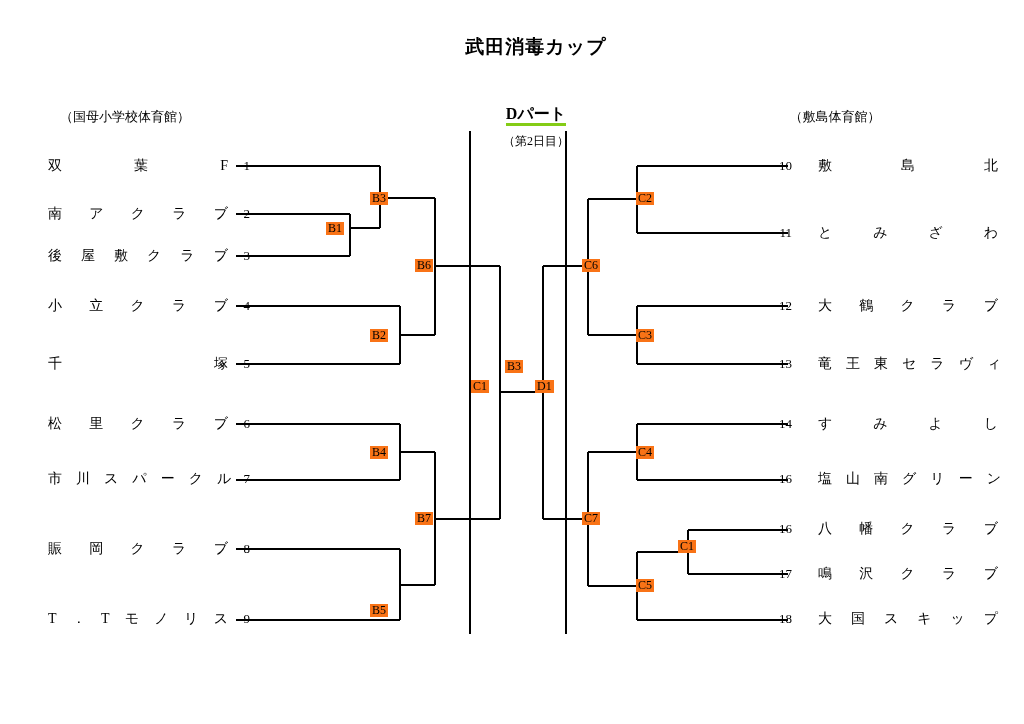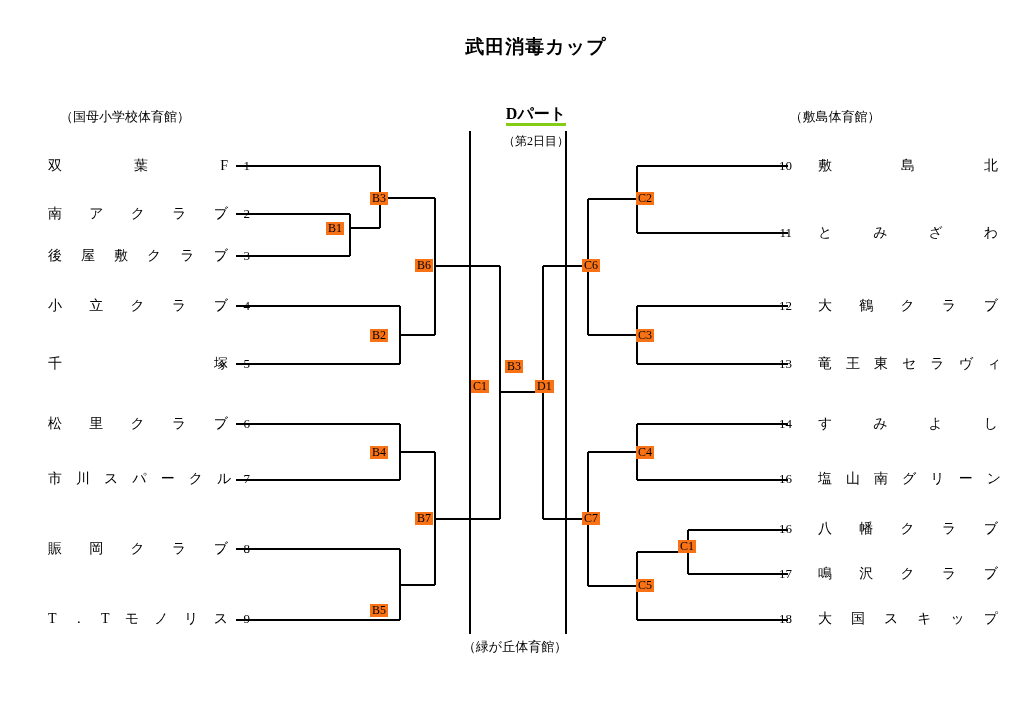--- a/index.html
+++ b/index.html
@@ -60,21 +60,20 @@
 <body>
 
 <div class="sheet">
 
   <div class="abs" id="title">武田消毒カップ</div>
   <div class="abs" id="part-title"><span>Dパート</span></div>
   <div class="abs" id="day-note">（第2日目）</div>
 
   <div class="abs" id="venue-left">（国母小学校体育館）</div>
   <div class="abs" id="venue-right">（敷島体育館）</div>
-  <div class="abs" id="venue-bottom">（緑が丘体育館）</div>
 
   <div class="team left" style="left:48px;top:157px;">
     <span class="tl-name">双　　　葉　　　F</span><span class="tl-num">1</span>
   </div>
   <div class="team left" style="left:48px;top:205px;">
     <span class="tl-name">南　ア　ク　ラ　ブ</span><span class="tl-num">2</span>
   </div>
   <div class="team left" style="left:48px;top:247px;">
     <span class="tl-name">後　屋　敷　ク　ラ　ブ</span><span class="tl-num">3</span>
   </div>

